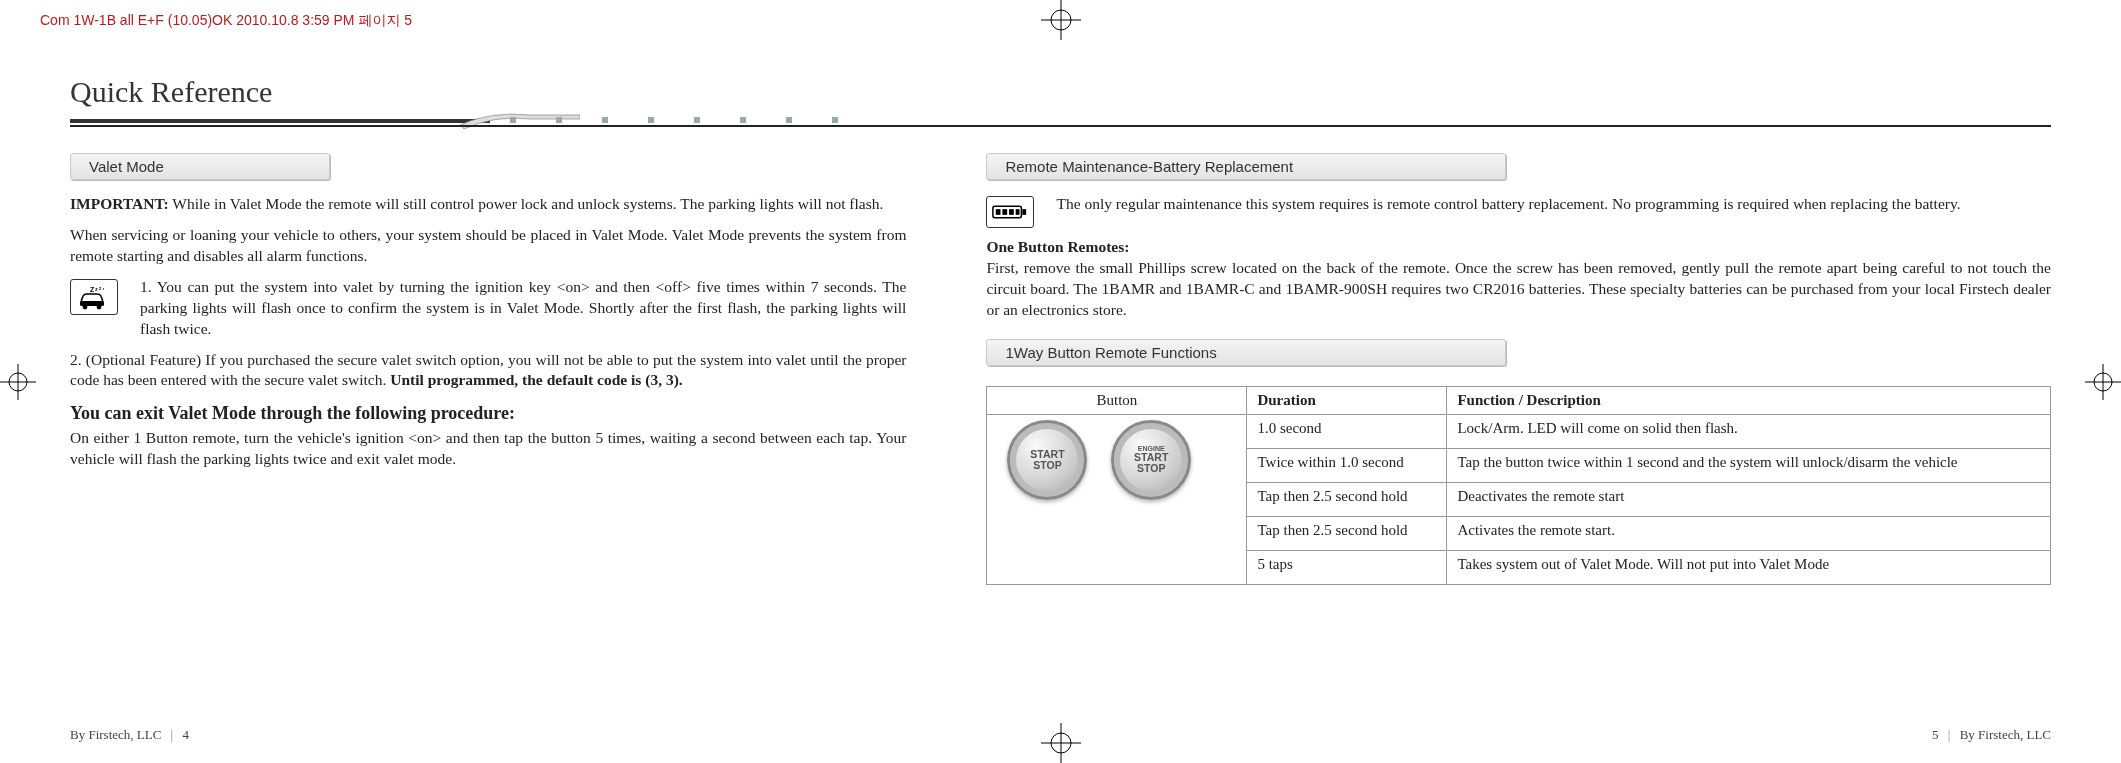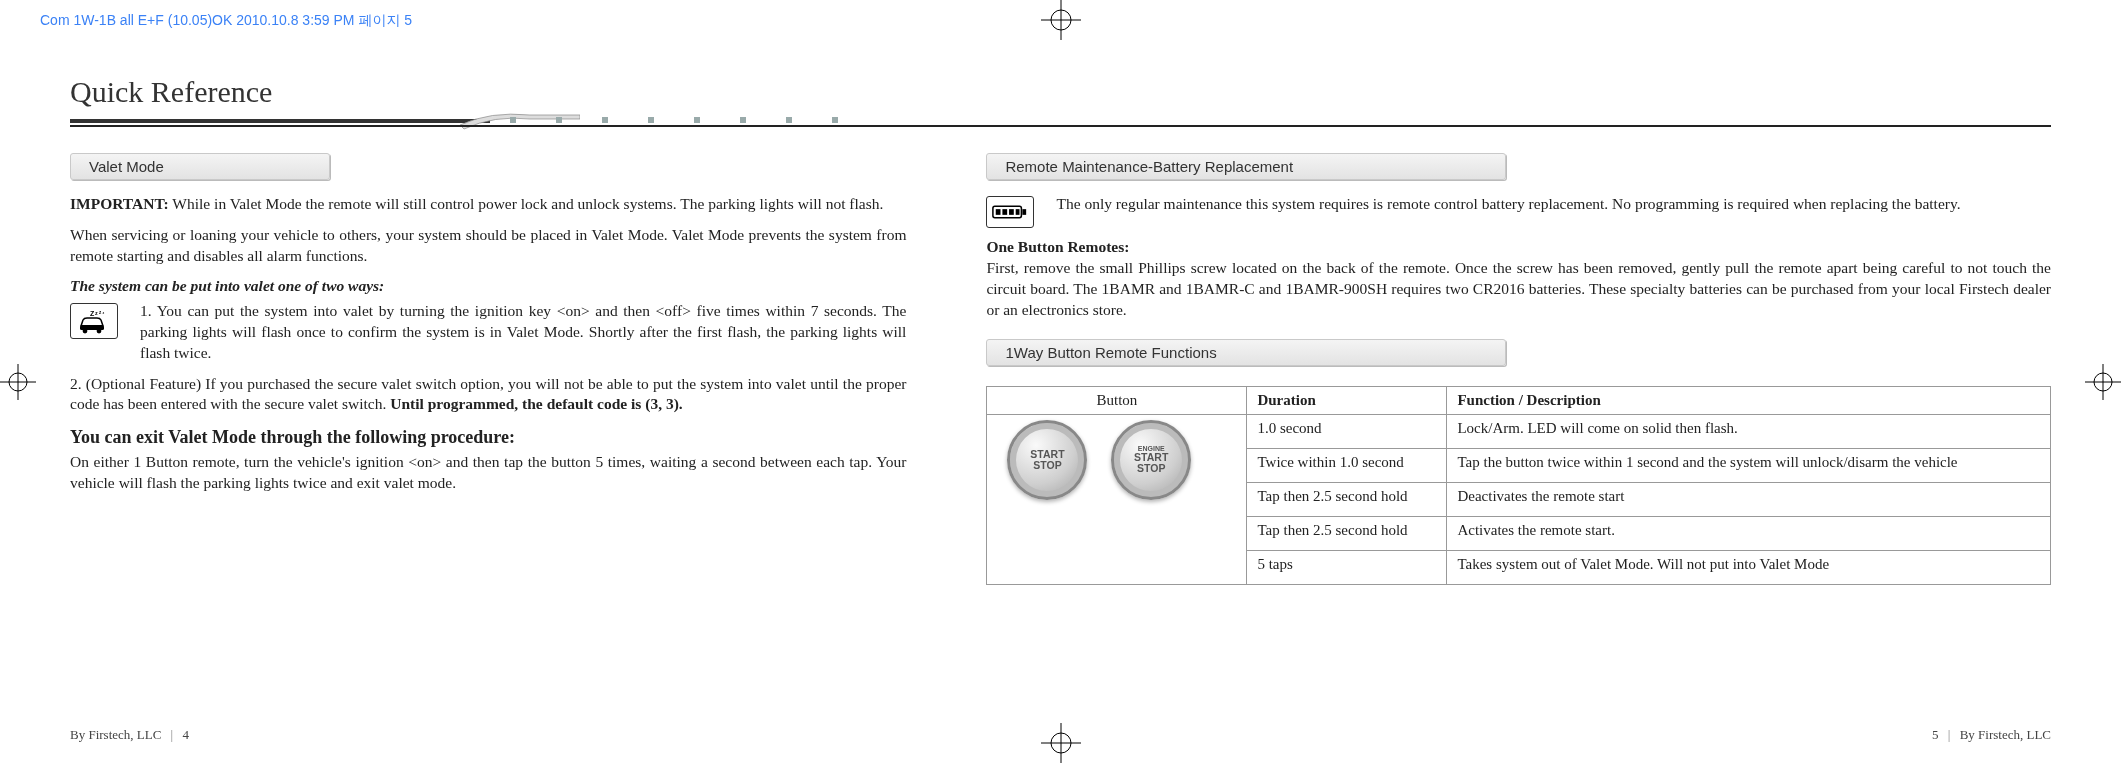--- a/index.html
+++ b/index.html
@@ -11,21 +11,21 @@
     height: 763px;
     position: relative;
     overflow: hidden;
   }
   .print-header {
     position: absolute;
     top: 12px;
     left: 40px;
     font-family: "Comic Sans MS", cursive, sans-serif;
     font-size: 14px;
-    color: #3b82f6;
+    color: #b91c1c;
   }
   .registration-top {
     position: absolute;
     top: 0;
     left: 50%;
     transform: translateX(-50%);
     width: 40px;
     height: 40px;
   }
   .registration-bottom {
@@ -236,21 +236,20 @@
   <div class="columns">
 
     <div class="col-left">
       <div class="section-tab">Valet Mode</div>
 
       <p class="body">
         <span class="bold">IMPORTANT:</span><span>  While in Valet Mode the remote will still control power lock and unlock systems. The parking lights will not flash.</span>
       </p>
       <p class="body">When servicing or loaning your vehicle to others, your system should be placed in Valet Mode. Valet Mode prevents the system from remote starting and disables all alarm functions.</p>
 
-      <p class="bolditalic">The system can be put into valet one of two ways:</p>
 
       <div class="icon-row">
         <div class="icon-box">
           <svg viewBox="0 0 34 26">
             <text x="13" y="8" font-size="7" font-family="Arial" font-weight="bold">Z</text>
             <text x="18" y="7" font-size="5.5" font-family="Arial" font-weight="bold">z</text>
             <text x="22" y="6" font-size="4.5" font-family="Arial" font-weight="bold">z</text>
             <text x="25.5" y="5.5" font-size="3.5" font-family="Arial" font-weight="bold">z</text>
             <path d="M4 18 L6 12 Q7 10 10 10 L20 10 Q23 10 24 12 L26 18" fill="none" stroke="#000" stroke-width="1.5"></path>
             <rect x="3" y="17" width="24" height="5" rx="1.5" fill="#000"></rect>

